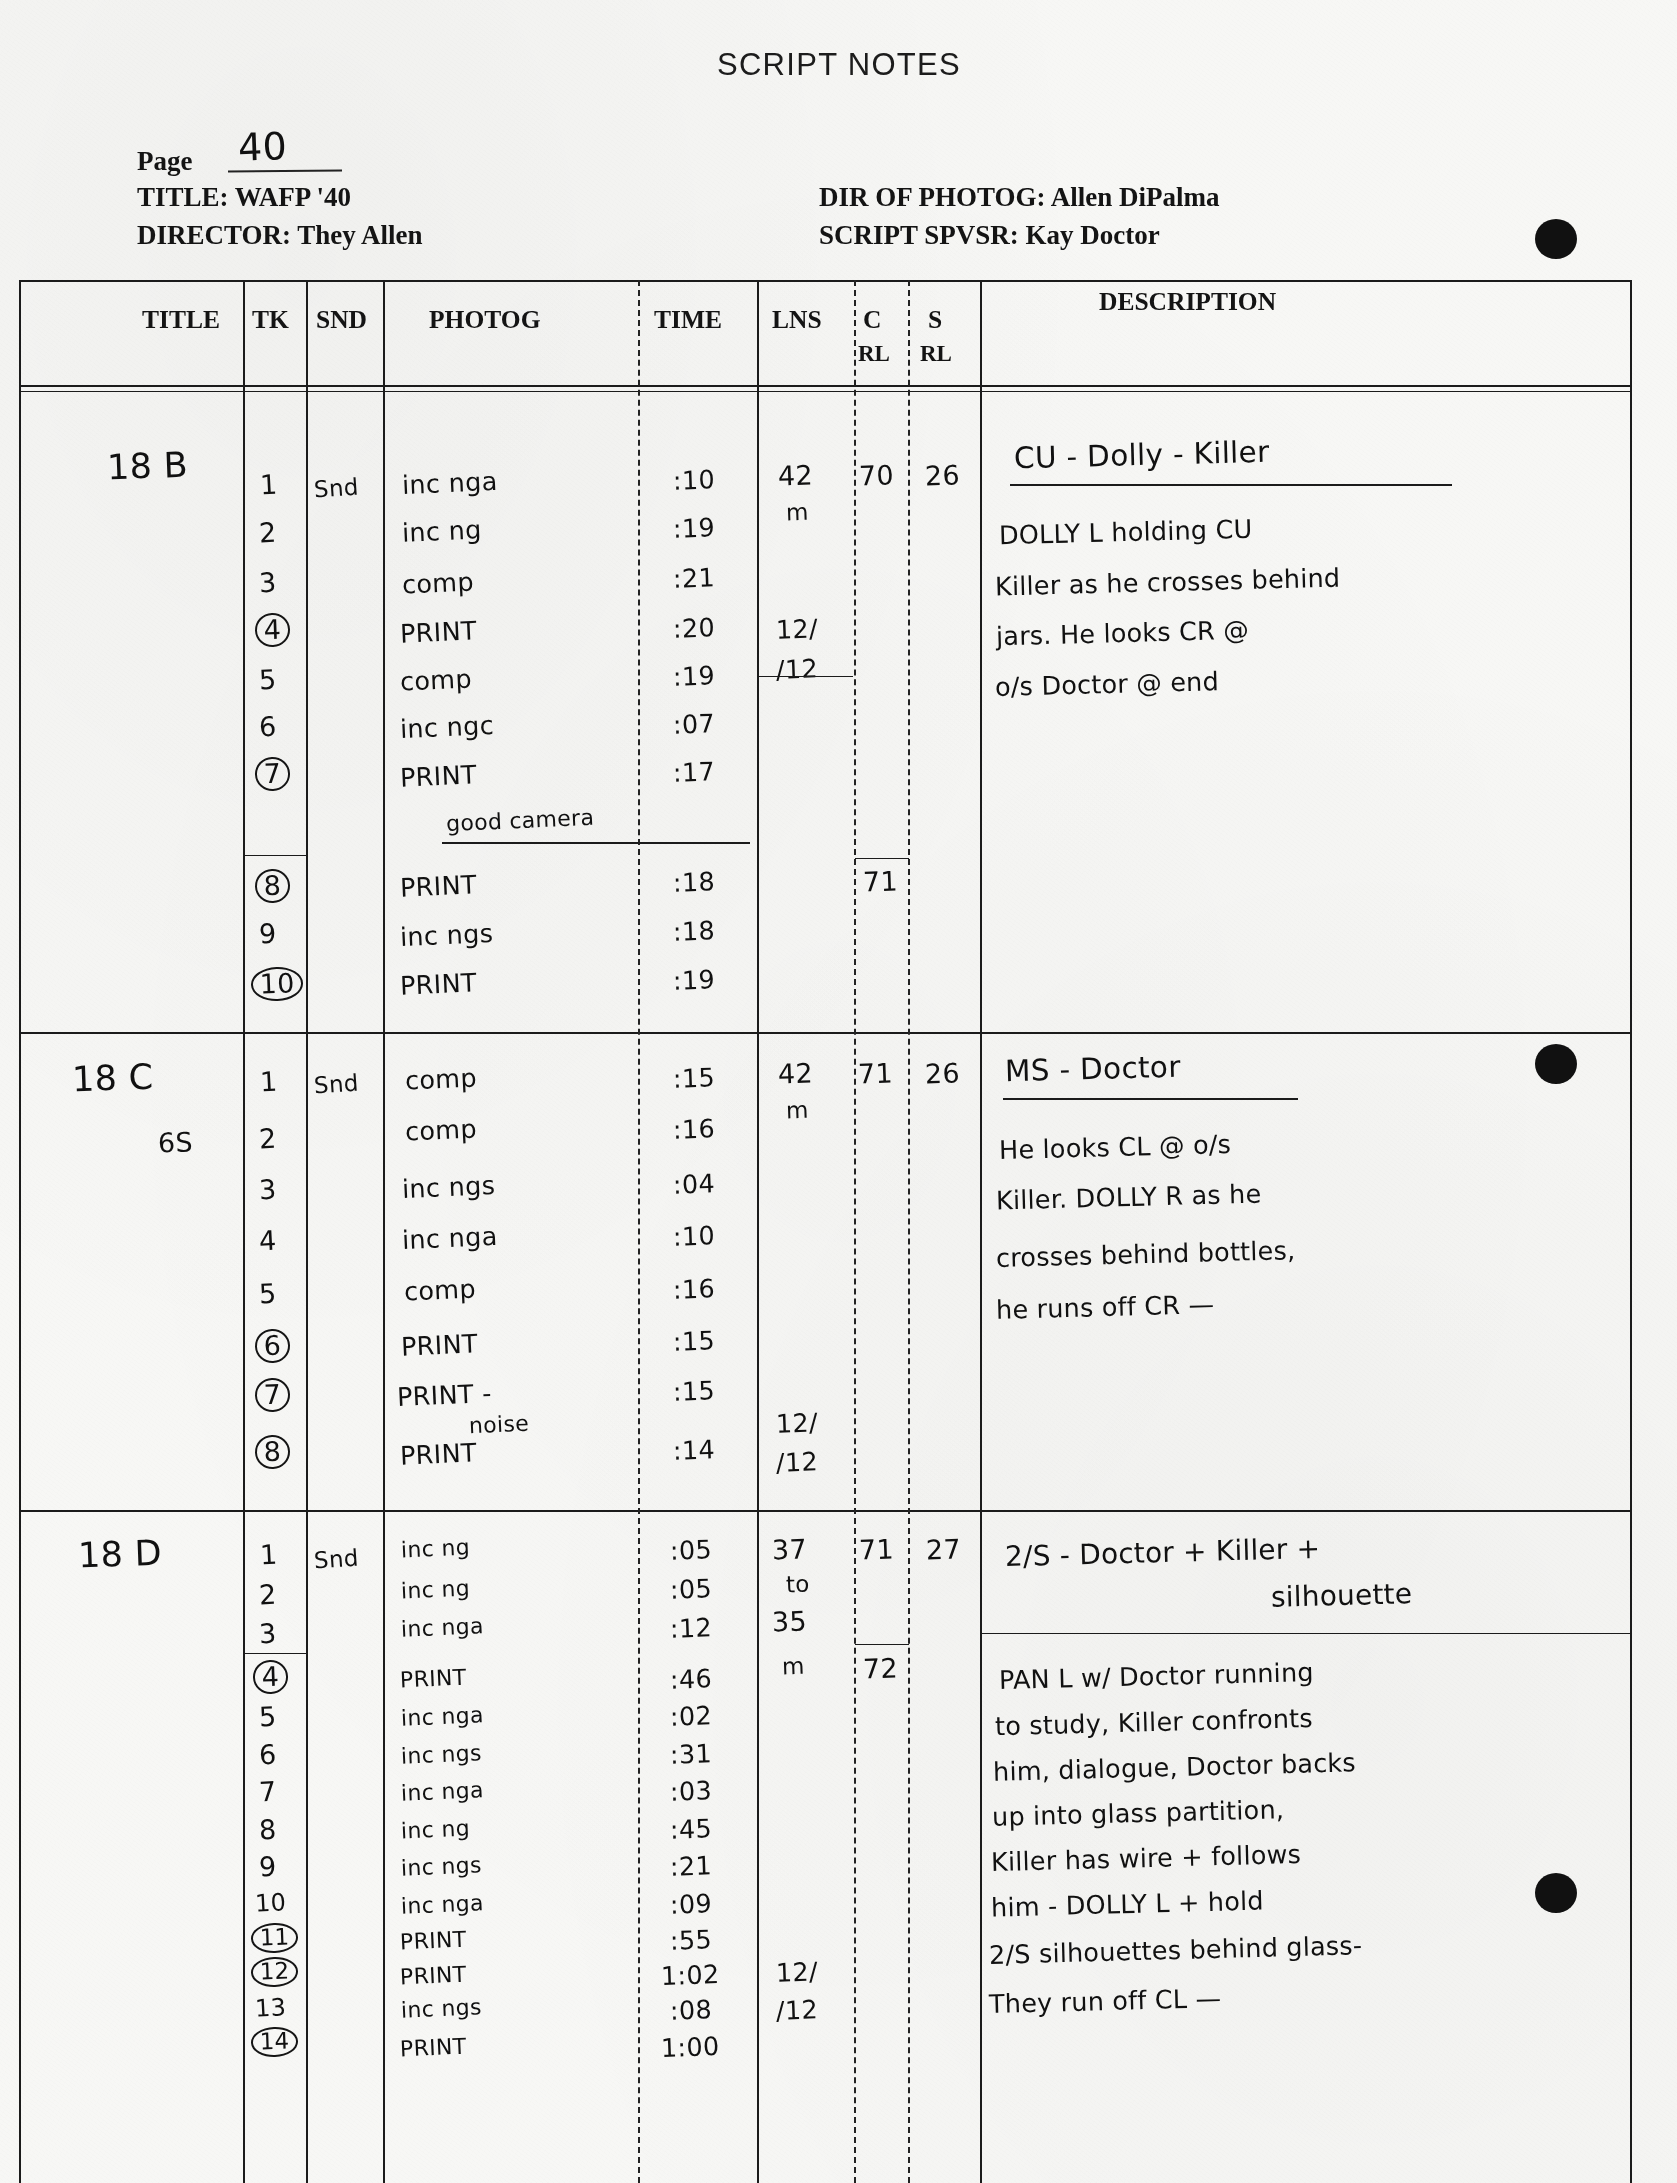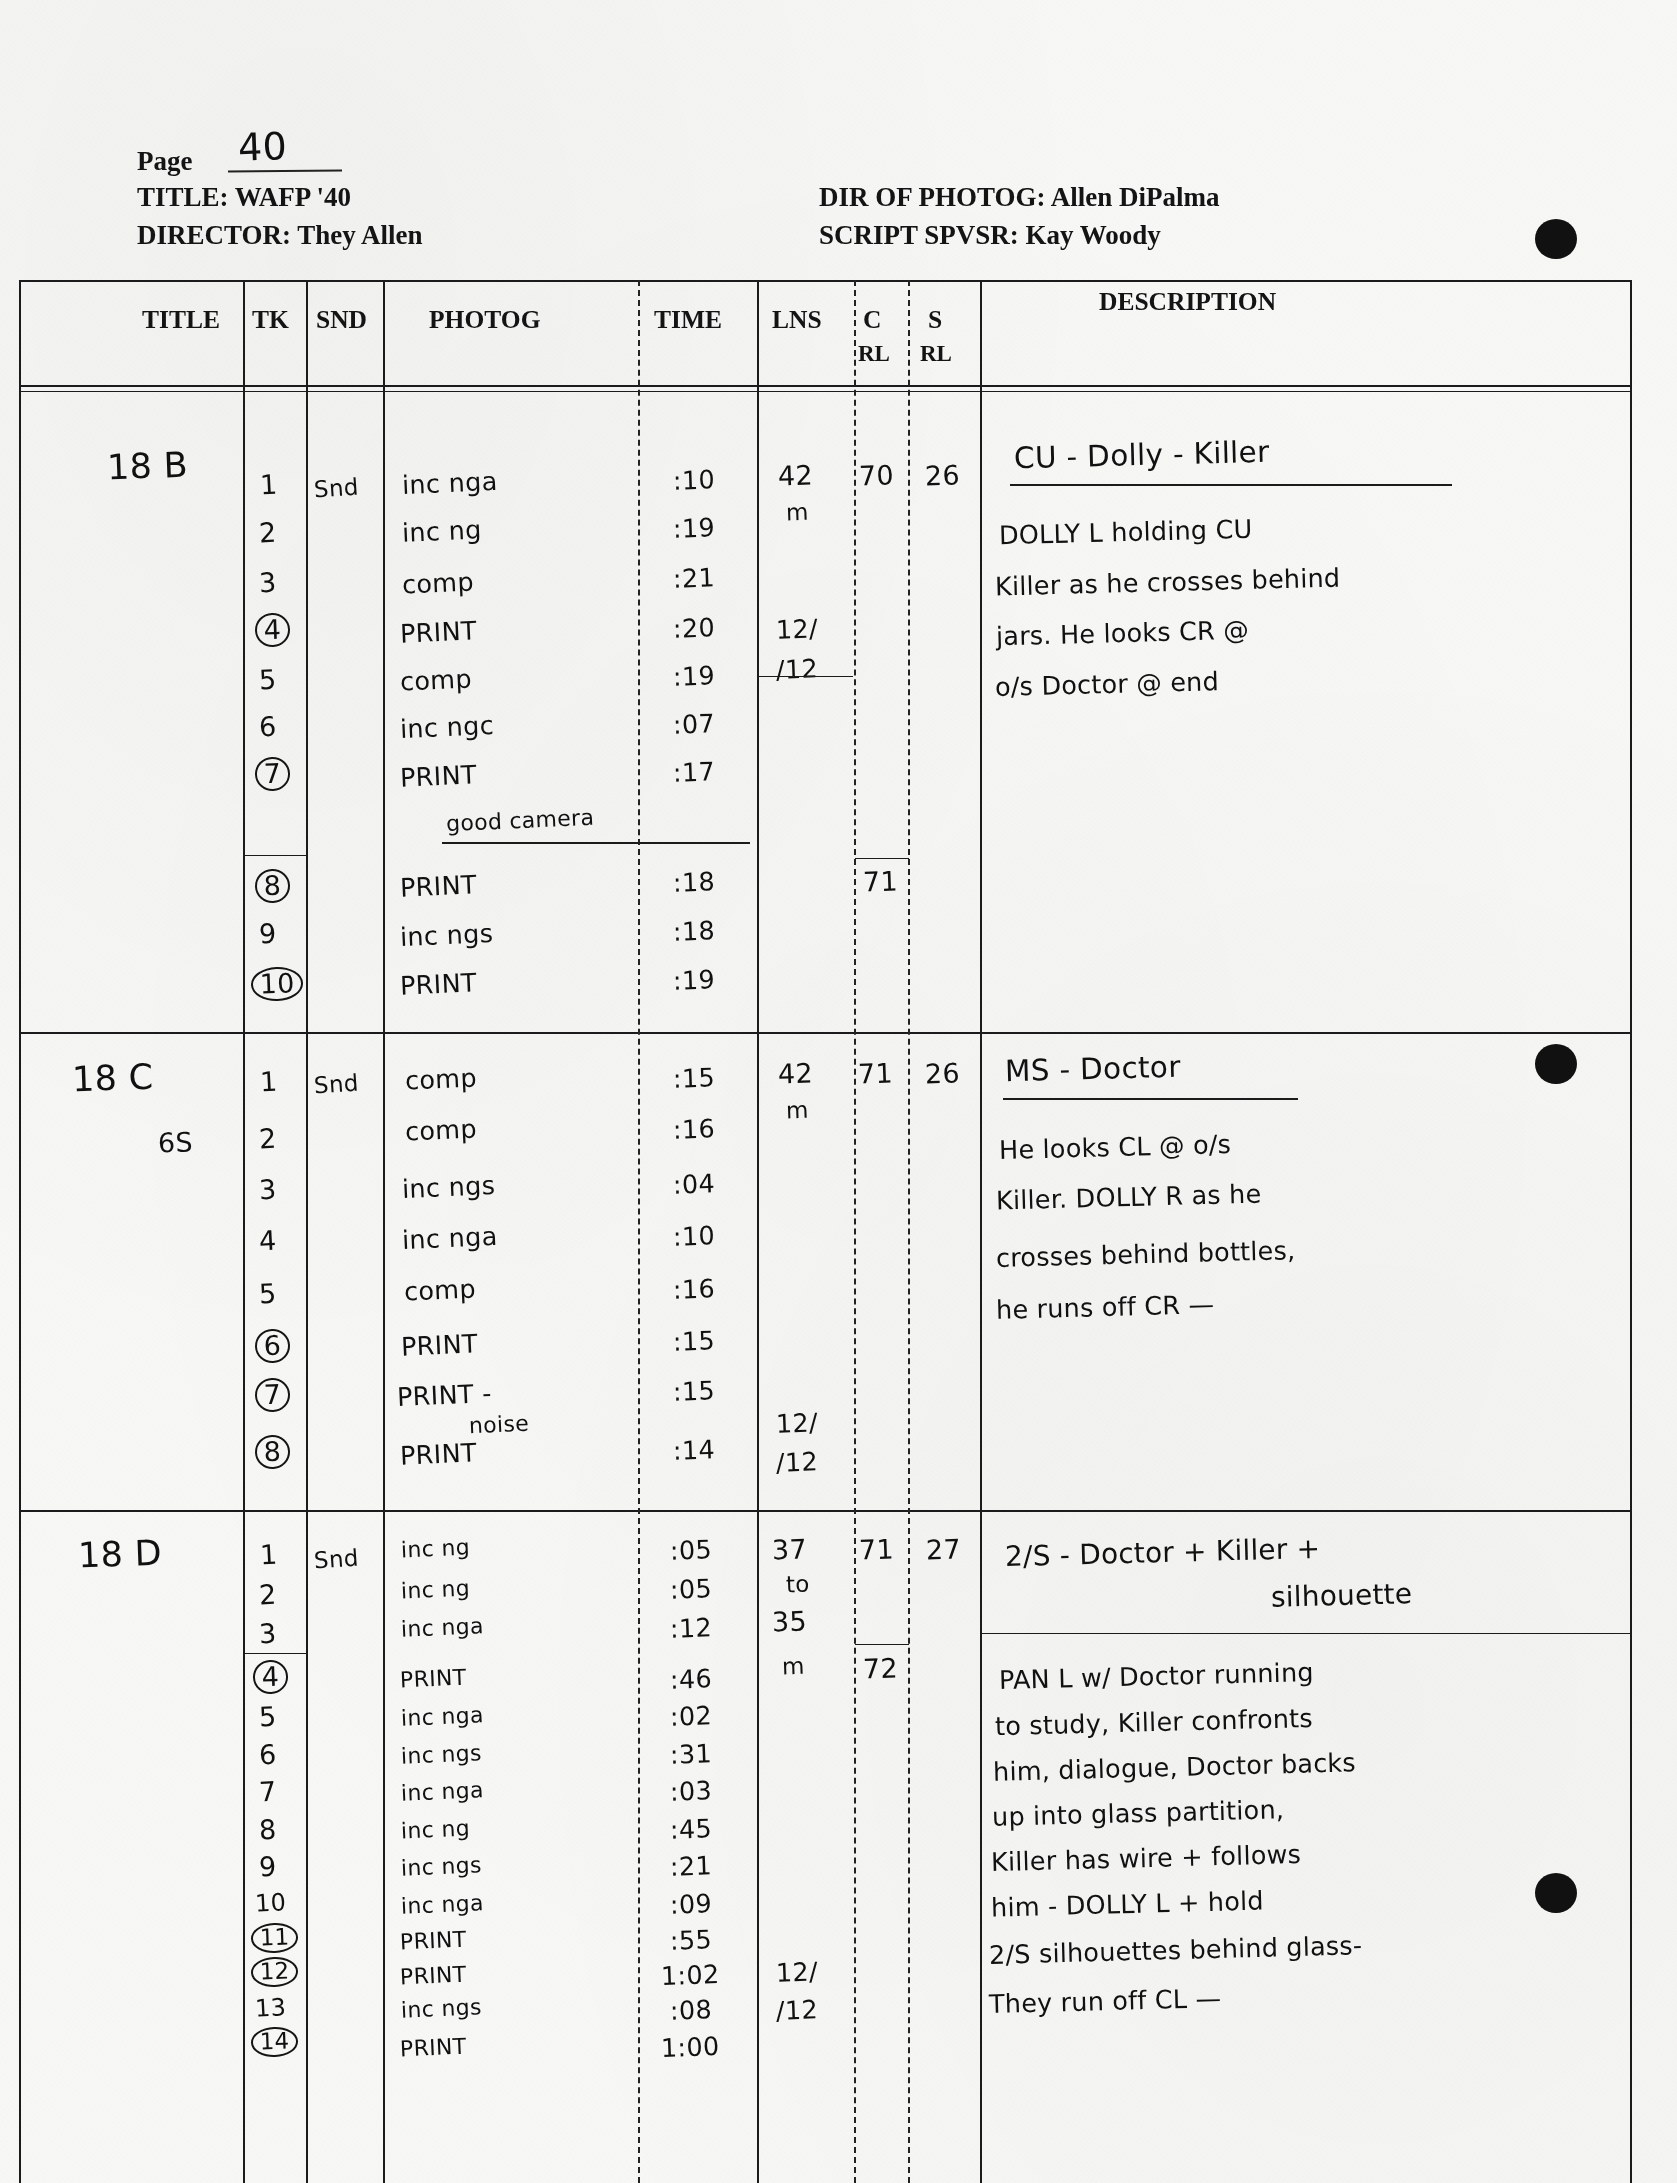--- a/index.html
+++ b/index.html
@@ -177,40 +177,41 @@
     height: 2px;
     background: #1b1b1b;
   }
 </style>
 </head>
 <body>
 
 <div class="page">
   <div class="grain"></div>
 
+  <div class="doc-title">SCRIPT NOTES</div>
 
   <div class="hdr hdr-page-label">Page</div>
   <div class="hw hdr-page-value">40</div>
   <div class="page-underline"></div>
 
   <div class="hdr hdr-title">
     <span>TITLE:</span>
     <span class="val">WAFP '40</span>
   </div>
   <div class="hdr hdr-director">
     <span>DIRECTOR:</span>
     <span class="val">They Allen</span>
   </div>
   <div class="hdr hdr-dop">
     <span>DIR OF PHOTOG:</span>
     <span class="val">Allen DiPalma</span>
   </div>
   <div class="hdr hdr-spvsr">
     <span>SCRIPT SPVSR:</span>
-    <span class="val">Kay Woody</span>
+    <span class="val">Kay Doctor</span>
   </div>
 
   <div class="punch-hole hole-1"></div>
   <div class="punch-hole hole-2"></div>
   <div class="punch-hole hole-3"></div>
 
   <div class="rule h-rule" style="top:280px; left:19px; width:1613px;"></div>
 
   <div class="rule h-rule" style="top:385px; left:19px; width:1613px;"></div>
   <div class="rule h-rule" style="top:391px; left:19px; width:1613px; height:1.3px;"></div>

